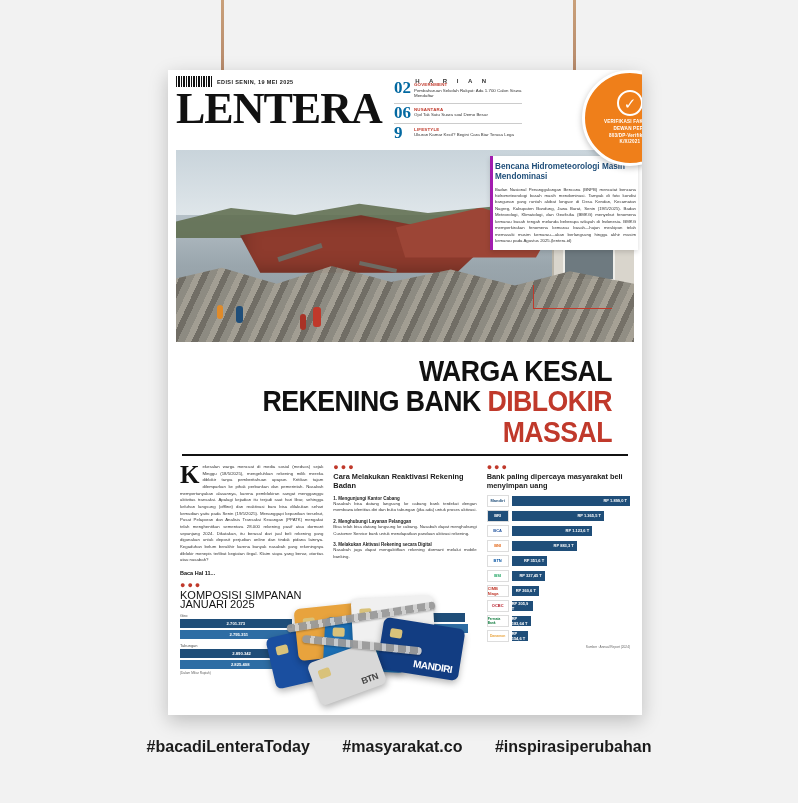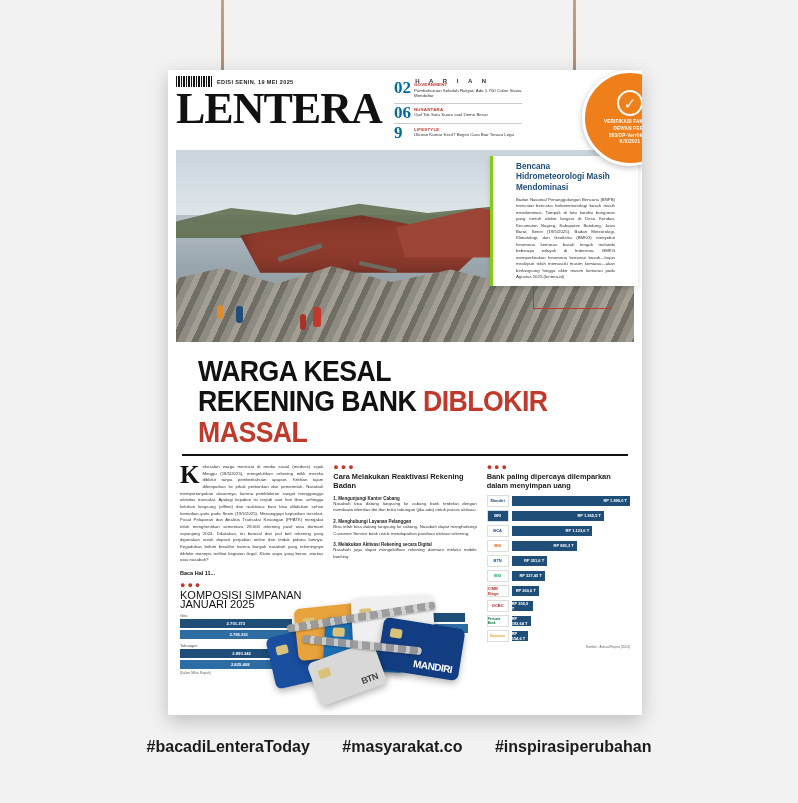--- a/index.html
+++ b/index.html
@@ -143,36 +143,36 @@
   .person { position:absolute; width:8px; height:20px; border-radius:3px; }
   .person.red { background:#c0392b; left:30%; bottom:8%; }
   .person.red2{ background:#a93226; left:27%; bottom:6%; width:6px; height:16px;}
   .person.blue{ background:#1f4e79; left:13%; bottom:10%; width:7px; height:17px;}
   .person.org { background:#e08b2a; left:9%; bottom:12%; width:6px; height:14px;}
 
   
   .caption-box {
     position: absolute; right: 4px; top: 86px;
     width: 148px; background: #fff;
-    border-left: 3px solid #84cc16;
-    padding: 6px 23px; z-index: 12;
+    border-left: 3px solid #a21caf;
+    padding: 6px 2px; z-index: 12;
     box-shadow: 0 2px 5px rgba(0,0,0,.15);
   }
   .caption-title {
     color: #1f4e79; font-weight: bold; font-size: 8.2px; line-height: 1.25;
     margin-bottom: 4px;
   }
   .caption-body { font-size: 4.3px; line-height: 1.5; color: #333; text-align: justify; }
   .caption-rule { position:absolute; right:30px; top:238px; width:78px; height:1px; background:#c0392b; }
   .caption-rule2 { position:absolute; right:108px; top:215px; width:1px; height:24px; background:#c0392b; }
 
   
   .headline {
     margin: 14px 12px 6px 12px;
-    text-align: left;
+    text-align: right;
     font-family: "Liberation Sans", sans-serif;
   }
   .hl1 {
     font-size: 29px; font-weight: bold; letter-spacing: -.6px;
     color: #111; line-height: 30px;
     transform: scaleX(.92); transform-origin: center;
   }
   .hl2 {
     font-size: 29px; font-weight: bold; letter-spacing: -.6px;
     line-height: 31px; color: #111;
@@ -395,21 +395,21 @@
                 <span class="sw b"></span>
                 <span>Jan 2025</span>
               </div>
           </div>
         </div>
       </div>
     </div>
 
     <div class="col">
       <div class="dots">●●●</div>
-      <div class="col-title">Bank paling dipercaya dilemparkan dalam menyimpan uang</div>
+      <div class="col-title">Bank paling dipercaya masyarakat beli menyimpan uang</div>
 
       <div class="rank-item">
         <div class="rank-logo">Mandiri</div>
         <div class="rank-bar-wrap">
             <div class="rank-bar" style="width:100%">RP 1.899,0 T</div>
           </div>
       </div>
       <div class="rank-item">
         <div class="rank-logo" style="color:#fff;background:#1f4e79">BRI</div>
         <div class="rank-bar-wrap">

